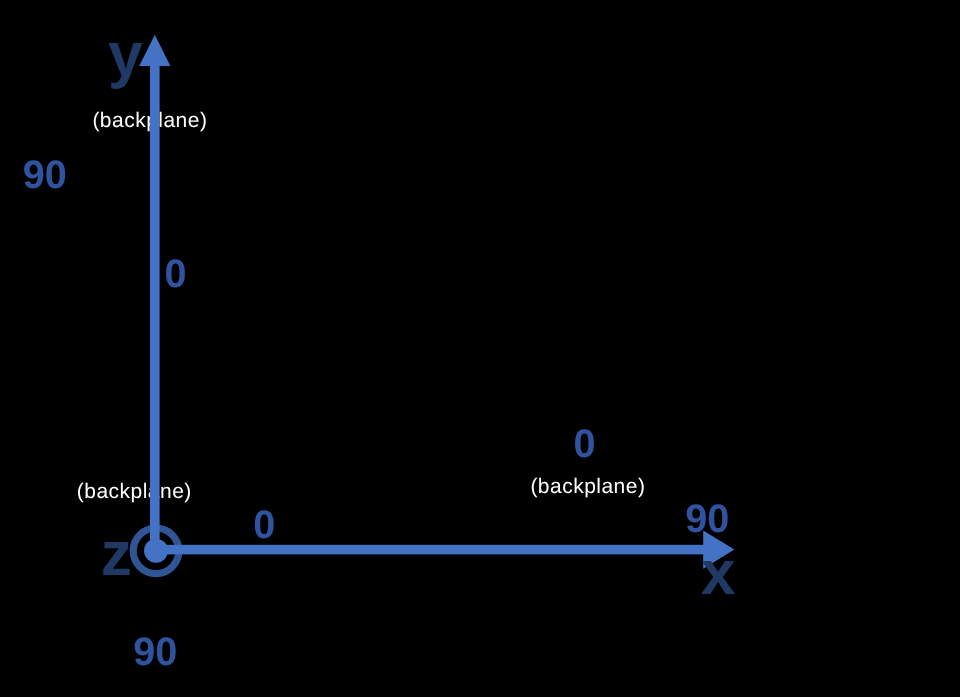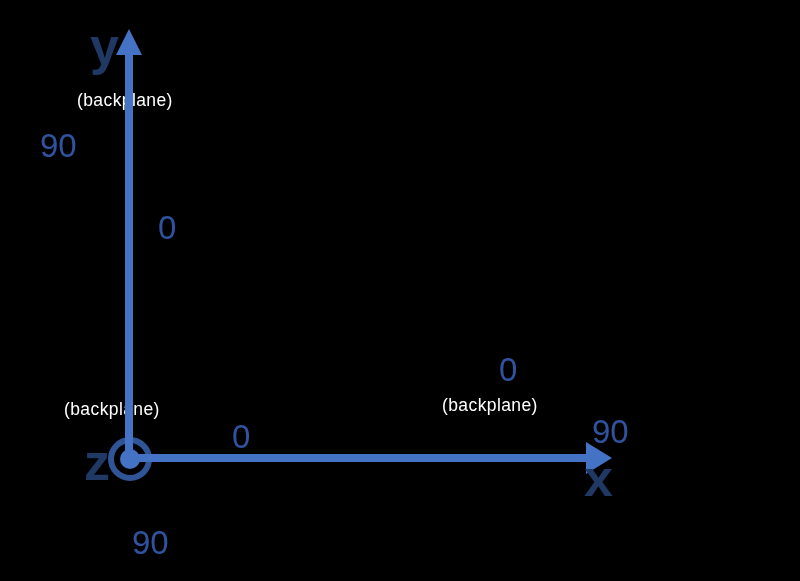--- a/index.html
+++ b/index.html
@@ -72,24 +72,23 @@
     line-height: 1;
   }
   .y-label { left: 90px;  top: 20px; }
   .x-label { left: 584px; top: 452px; }
   .z-label { left: 84px;  top: 436px; }
 
   .number {
     z-index: 5;
     color: var(--number);
     font-size: 33px;
-    font-weight: 400;
+    font-weight: 700;
     line-height: 1;
     white-space: nowrap;
-    margin-left: 21px;
   }
   .num-y-top    { left: 19px;  top: 129px; }
   .num-y-mid    { left: 137px; top: 211px; }
   .num-x-left   { left: 211px; top: 420px; }
   .num-right-up { left: 478px; top: 353px; }
   .num-x-right  { left: 571px; top: 415px; }
   .num-z-bottom { left: 111px; top: 526px; }
 
   .bp-top    { left: 77px;  top: 92px; }
   .bp-origin { left: 64px;  top: 401px; }

